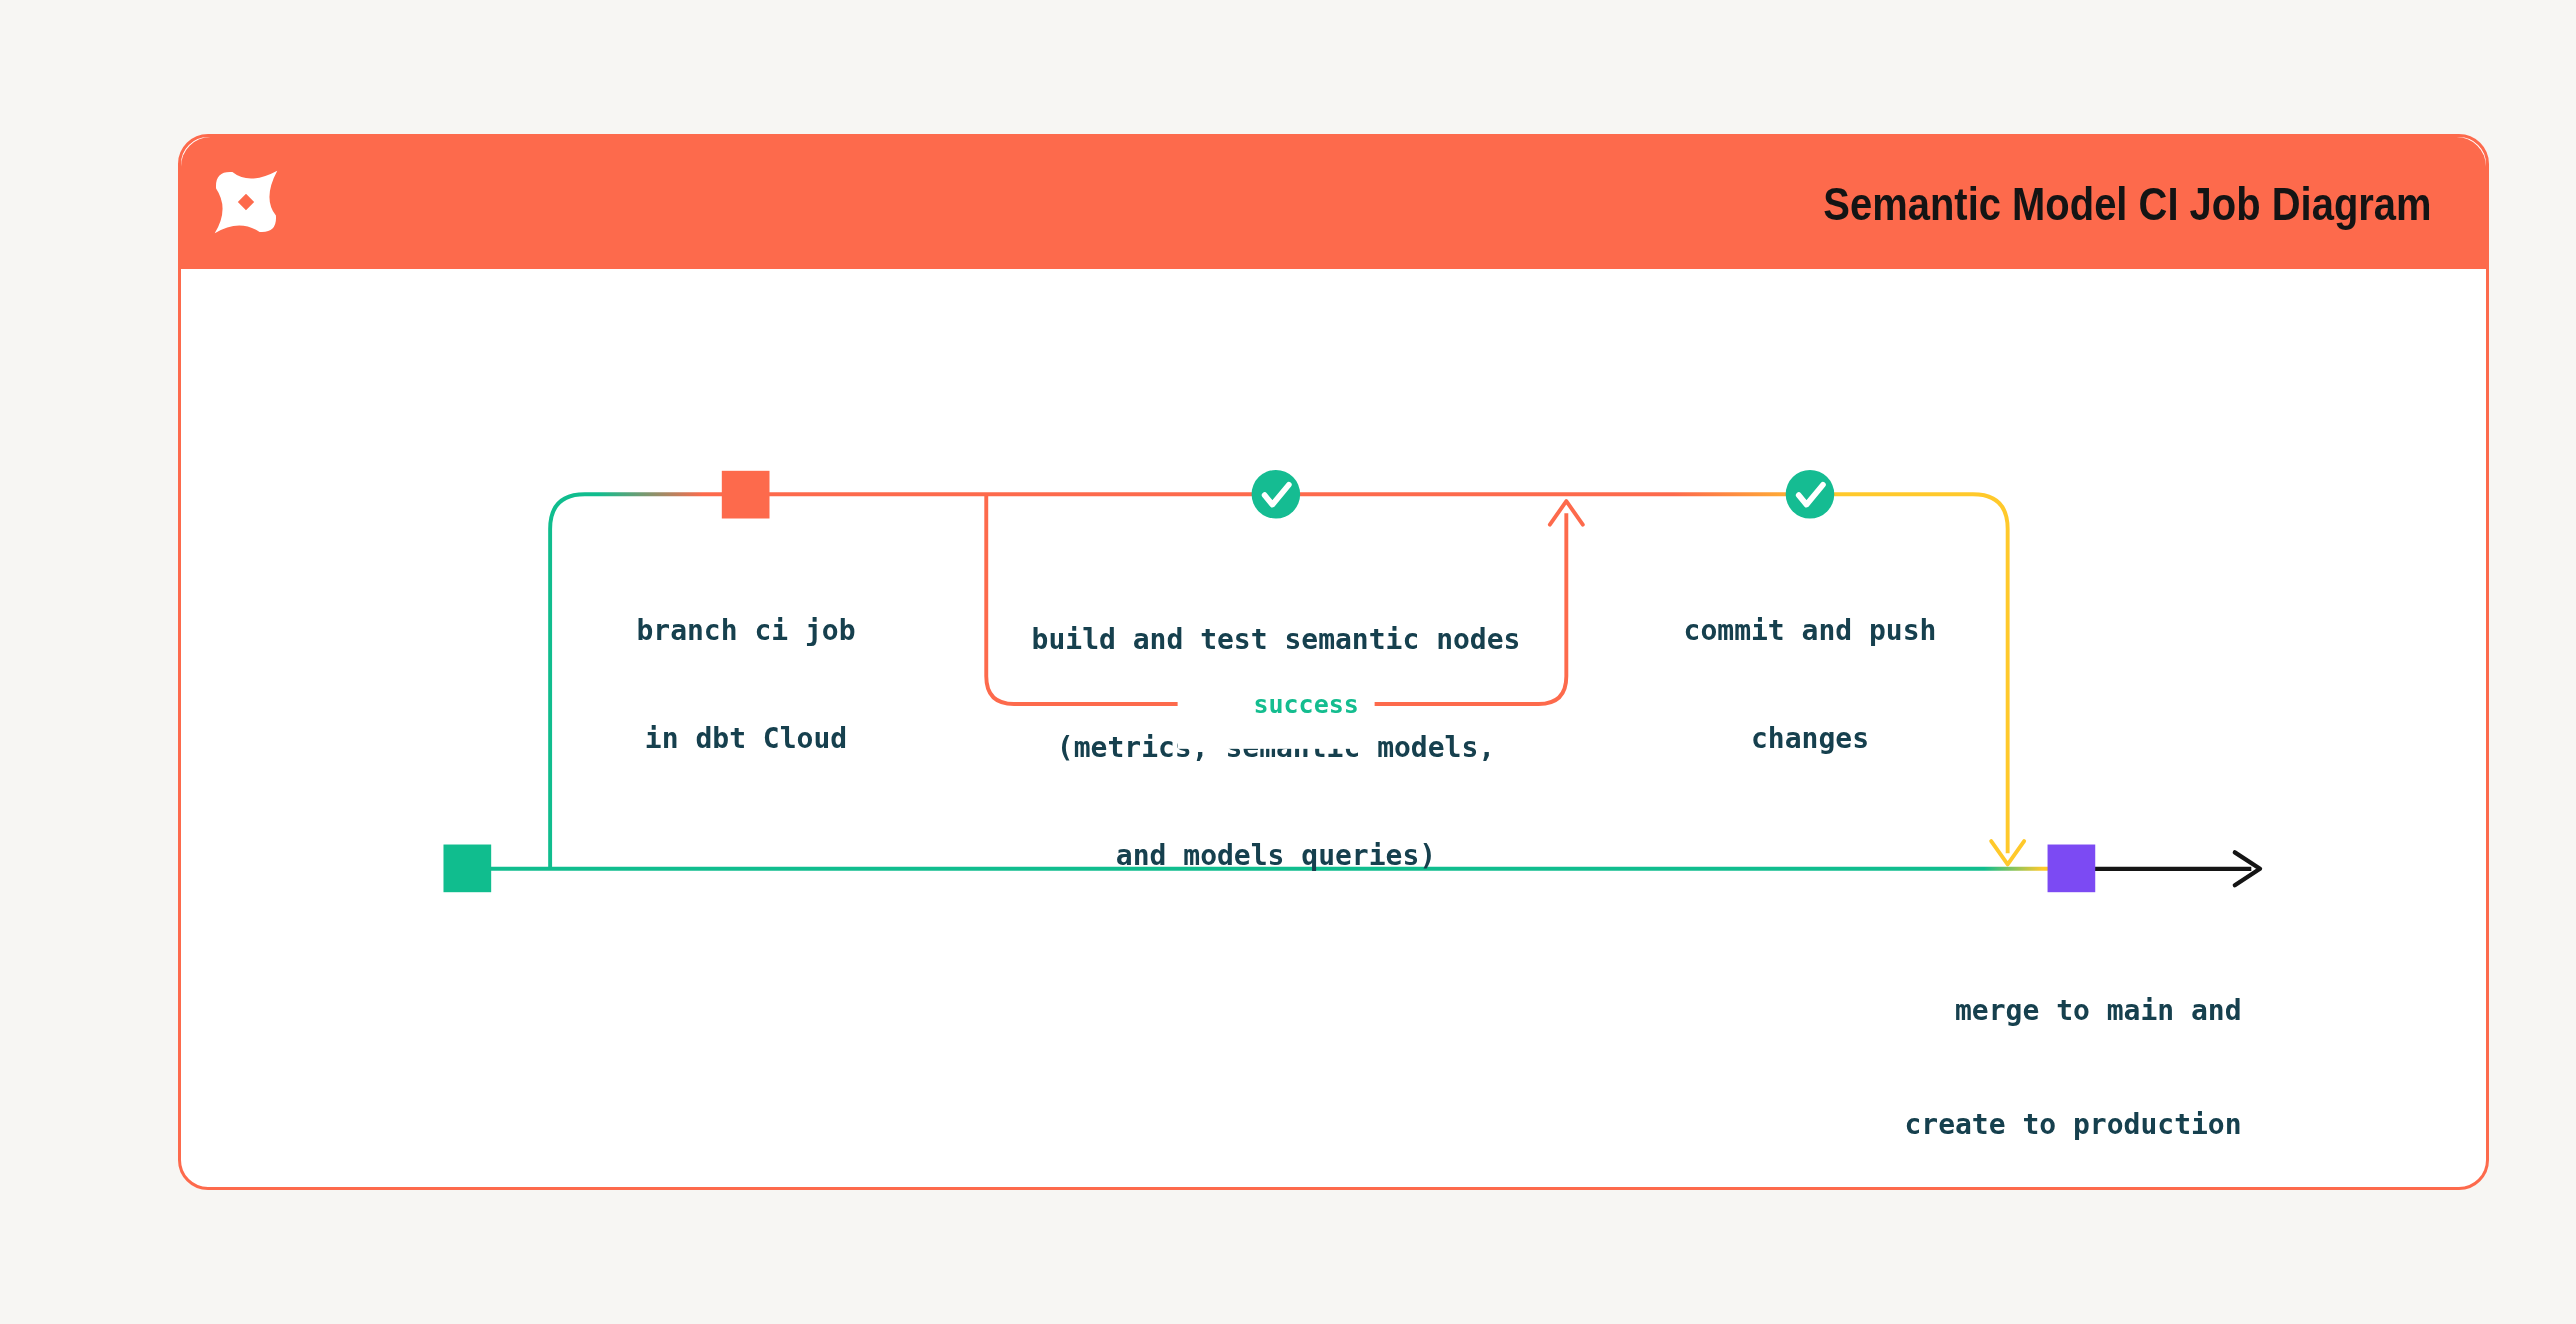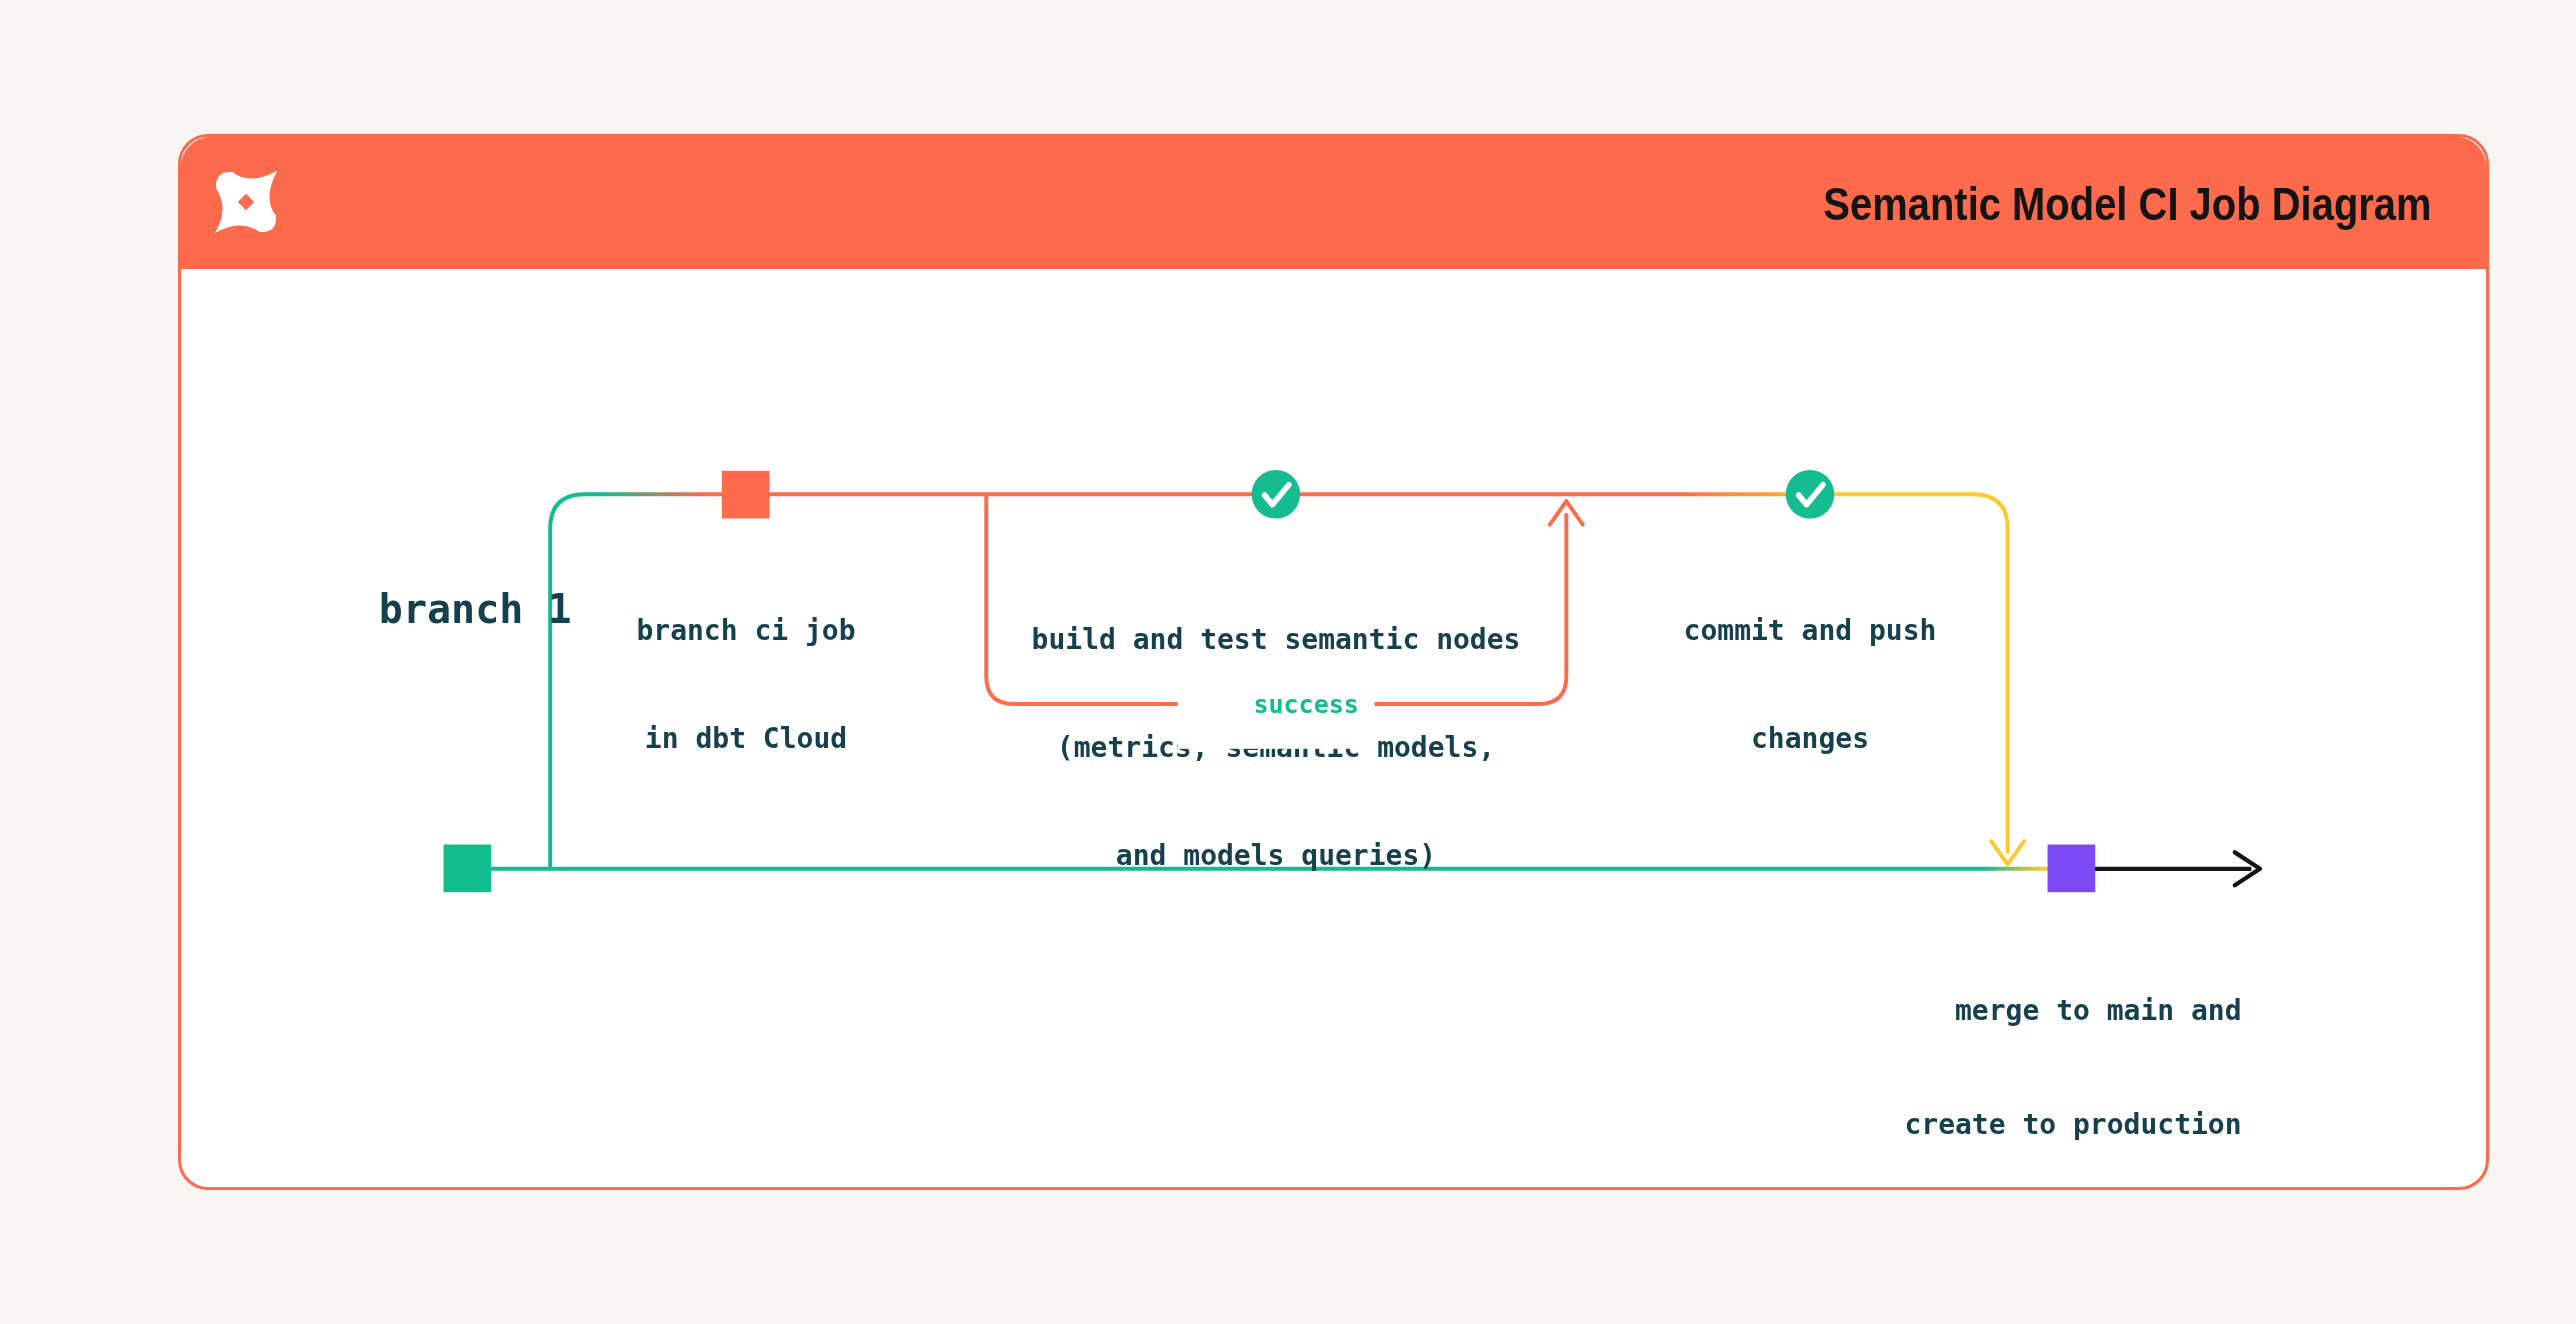--- a/index.html
+++ b/index.html
@@ -108,23 +108,20 @@
     <g>
       <circle cx="1471" cy="570" r="28" fill="#15BC92"></circle>
       <path d="M1458 571 L1467 582 L1486 559" fill="none" stroke="#FFFFFF" stroke-width="6.5" stroke-linecap="round" stroke-linejoin="round"></path>
     </g>
     <g>
       <circle cx="2087" cy="570" r="28" fill="#15BC92"></circle>
       <path d="M2074 571 L2083 582 L2102 559" fill="none" stroke="#FFFFFF" stroke-width="6.5" stroke-linecap="round" stroke-linejoin="round"></path>
     </g>
   </svg>
 
-  <div class="branch-label" style="left:427px;top:542px;">
-    <span>branch 1</span>
-  </div>
 
   <div class="mono-label" style="left:746px;top:541px;">
     <span>branch ci job</span>
     <span>in dbt Cloud</span>
   </div>
 
   <div class="mono-label" style="left:1276px;top:550px;">
     <span>build and test semantic nodes</span>
     <span>(metrics, semantic models,</span>
     <span>and models queries)</span>

